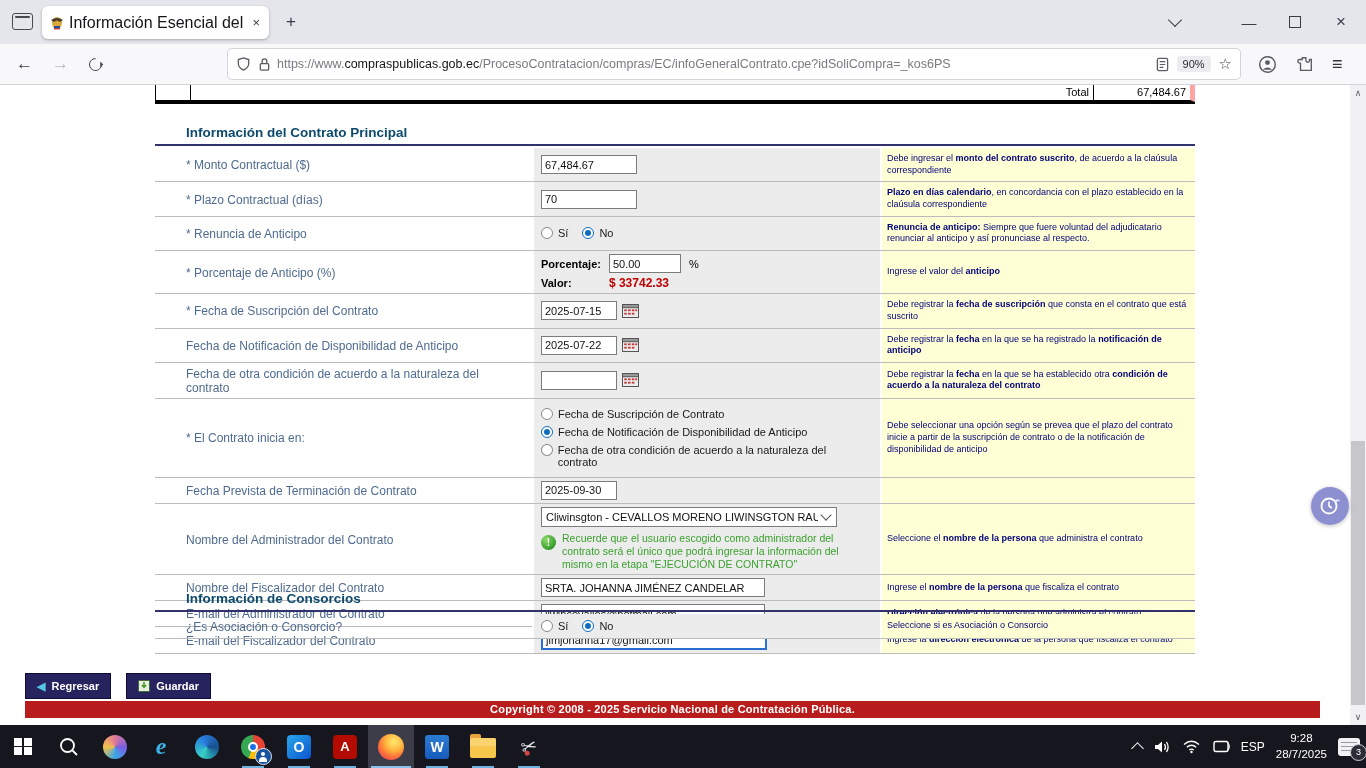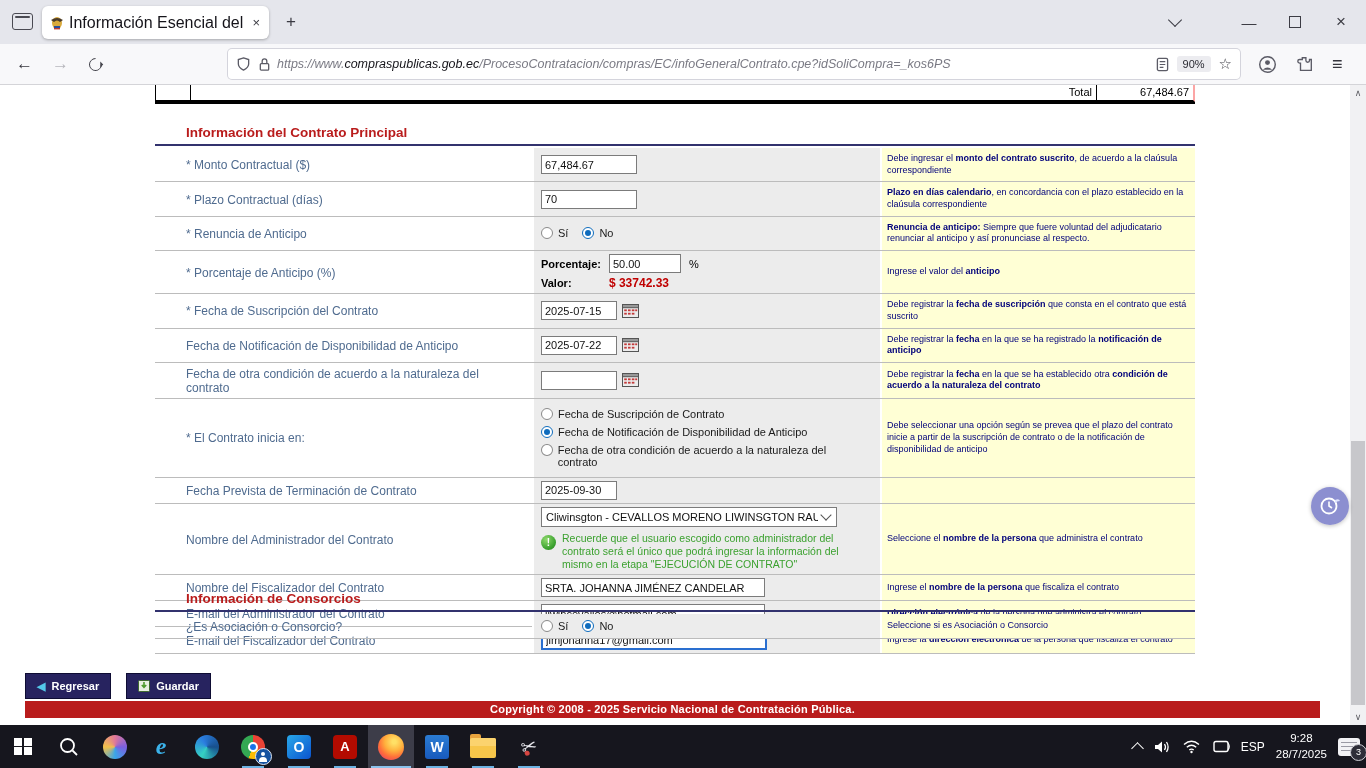--- a/index.html
+++ b/index.html
@@ -22,36 +22,36 @@
   .maxbox{width:10px;height:10px;border:1.4px solid #3c3c44;position:relative;background:#e5e6ec;}
   .maxbox:before{content:"";position:absolute;left:2px;top:-4px;width:10px;height:10px;border:1.4px solid #3c3c44;z-index:-1;}
   .wc-close{right:8px;width:34px;font-size:17px;}
   .navbar{position:absolute;top:44px;left:0;width:1366px;height:40px;background:#f8f8fa;border-bottom:1px solid #d4d4d8;}
   .nav-ic{position:absolute;top:0;height:40px;display:flex;align-items:center;font-size:17px;color:#35353d;}
   .nav-back{left:16px;}.nav-fwd{left:52px;color:#b6b6bc;}
   .reload{left:89px;}
   .reload i{display:block;width:11px;height:11px;border:1.8px solid #45454d;border-radius:50%;border-top-color:transparent;transform:rotate(45deg);position:relative;}
   .reload i:after{content:"";position:absolute;right:-3px;top:-3px;border:3.5px solid transparent;border-bottom-color:#45454d;transform:rotate(45deg);}
   .urlbar{position:absolute;left:228px;top:5px;width:1012px;height:30px;background:#fff;border-radius:4px;box-shadow:0 0 0 1px #d4d4dc;display:flex;align-items:center;padding:0 8px;box-sizing:border-box;}
-  .urltext{flex:1;font-size:12.5px;white-space:nowrap;overflow:hidden;margin-left:6px;color:#7a7a84;font-style:italic;}
+  .urltext{flex:1;font-size:12.5px;white-space:nowrap;overflow:hidden;margin-left:6px;color:#7a7a84;}
   .urltext b{color:#15141a;font-weight:normal;}
   .zoom-pill{background:#ececf0;border-radius:3px;font-size:11px;color:#2a2a32;padding:2px 6px;margin:0 8px;}
   .star{font-size:15px;color:#45454d;}
   .after-url{position:absolute;top:0;height:40px;display:flex;align-items:center;}
   .au-account{left:1258px;}.au-puzzle{left:1296px;}.au-menu{left:1332px;font-size:18px;color:#35353d;}
 
   
   .content{position:absolute;top:85px;left:0;width:1350px;height:640px;background:#fff;}
-  .totalrow{position:absolute;left:155px;top:0;width:1040px;height:17px;display:flex;border-left:1px solid #000;border-right:2px solid #fca5a5;border-bottom:2px solid #000;box-sizing:border-box;font-size:11px;color:#000;}
+  .totalrow{position:absolute;left:155px;top:0;width:1040px;height:17px;display:flex;border-left:1px solid #000;border-right:5px solid #fca5a5;border-bottom:2px solid #000;box-sizing:border-box;font-size:11px;color:#000;}
   .totalrow .c1{width:34px;border-right:1px solid #000;}
   .totalrow .c2{flex:1;border-right:1px solid #000;text-align:right;padding:1px 4px 0 0;font-weight:bold;font-weight:normal;}
   .totalrow .c3{width:92px;text-align:right;padding:1px 4px 0 0;}
   .endline{position:absolute;left:155px;top:17px;width:1040px;height:2px;background:#000;}
 
-  .sec-title{position:absolute;left:155px;width:1040px;font-size:13.5px;font-weight:bold;color:#b91c1c;border-bottom:2px solid #32326e;padding:0 0 4px 31px;box-sizing:border-box;}
+  .sec-title{position:absolute;left:155px;width:1040px;font-size:13.5px;font-weight:bold;color:#0c4a6e;border-bottom:2px solid #32326e;padding:0 0 4px 31px;box-sizing:border-box;}
   .sec1{top:40px;}
   .sec2{top:506px;}
 
   .form{position:absolute;left:155px;top:63px;width:1040px;}
   .crow-wrap{position:absolute;left:155px;top:529px;width:1040px;}
   .frow{display:grid;grid-template-columns:377px 350px 313px;border-bottom:1px solid #bcbcbc;align-items:stretch;}
   .flabel{font-size:12px;color:#4f6b8f;padding:4px 8px 3px 31px;display:flex;align-items:center;}
   .fctrl{background:#ececec;border-left:2px solid #fff;border-right:2px solid #fff;padding:3px 7px;display:flex;align-items:center;box-sizing:border-box;}
   .fhelp{background:#ffffd5;font-size:9px;color:#00007a;line-height:1.3;padding:5px 5px;display:flex;flex-direction:column;justify-content:center;box-sizing:border-box;}
   .fhelp b{font-weight:bold;}

